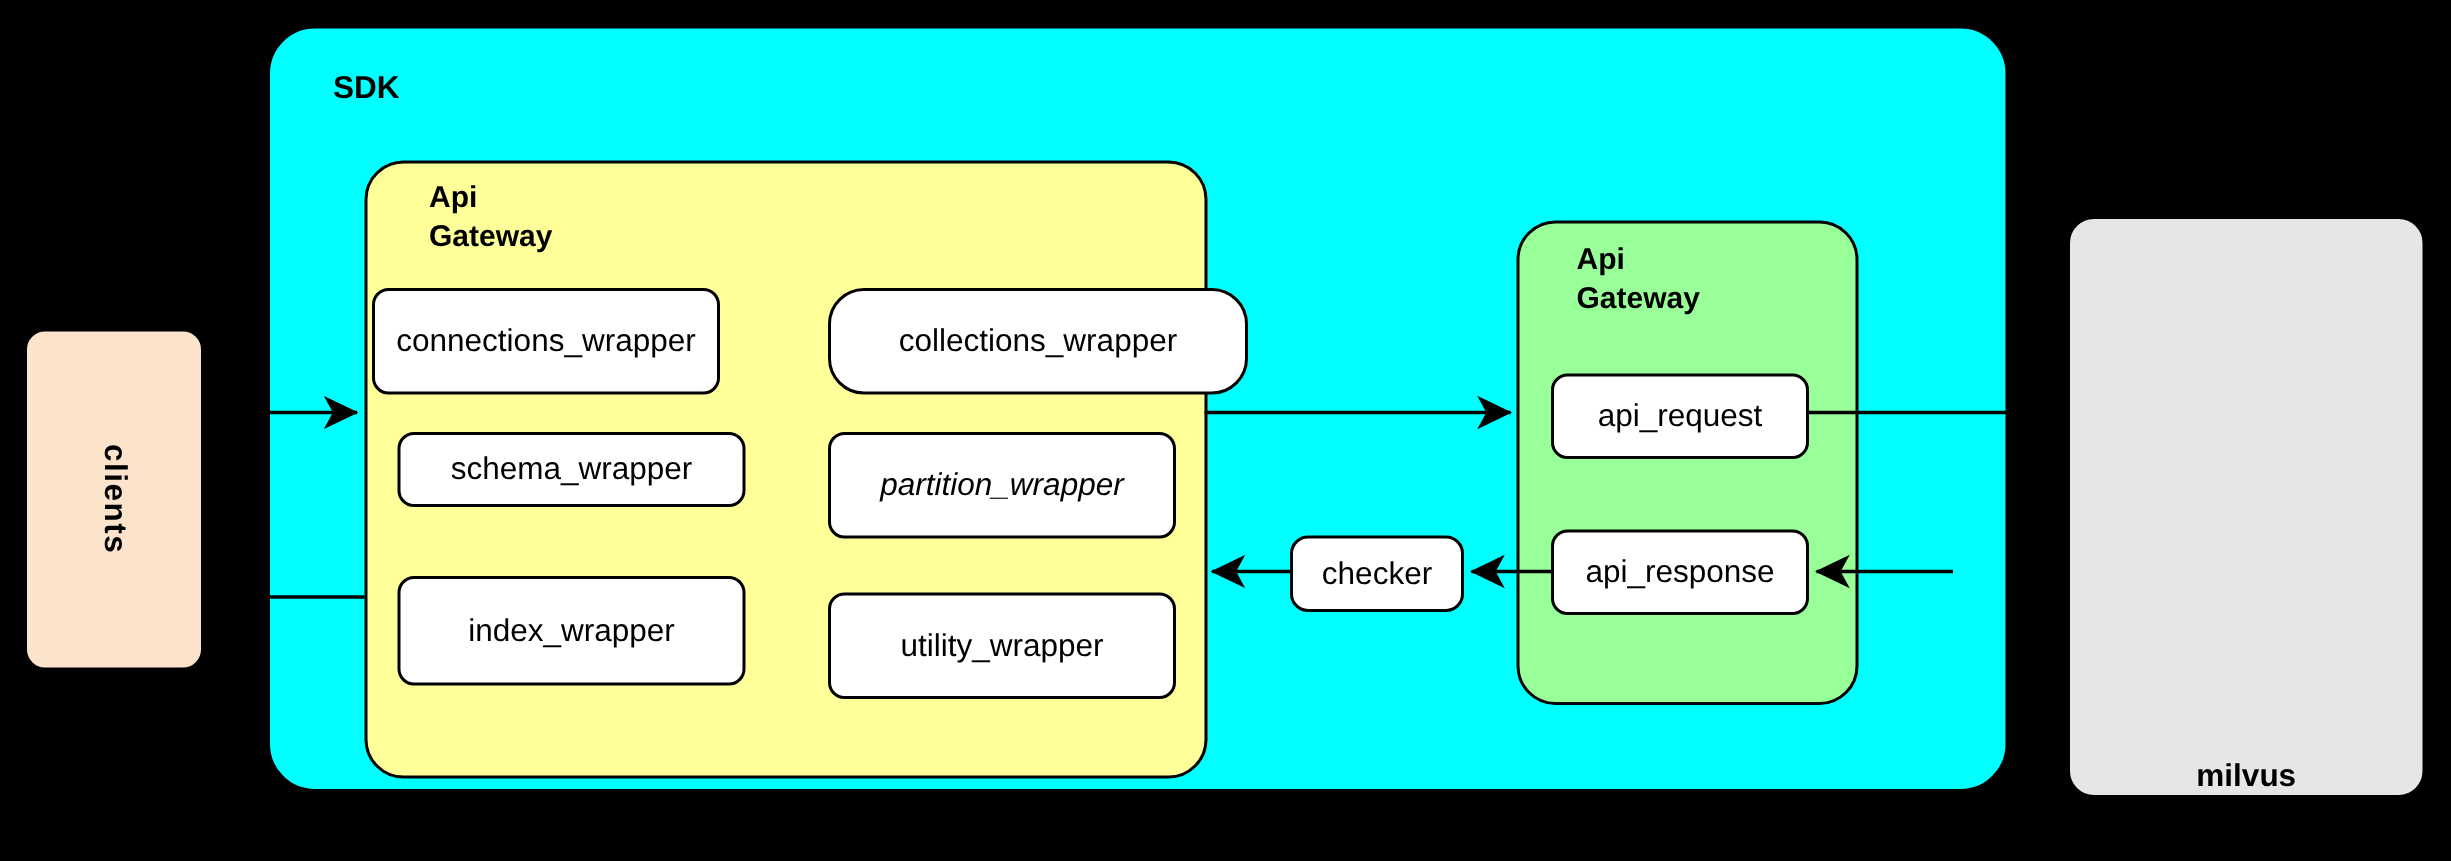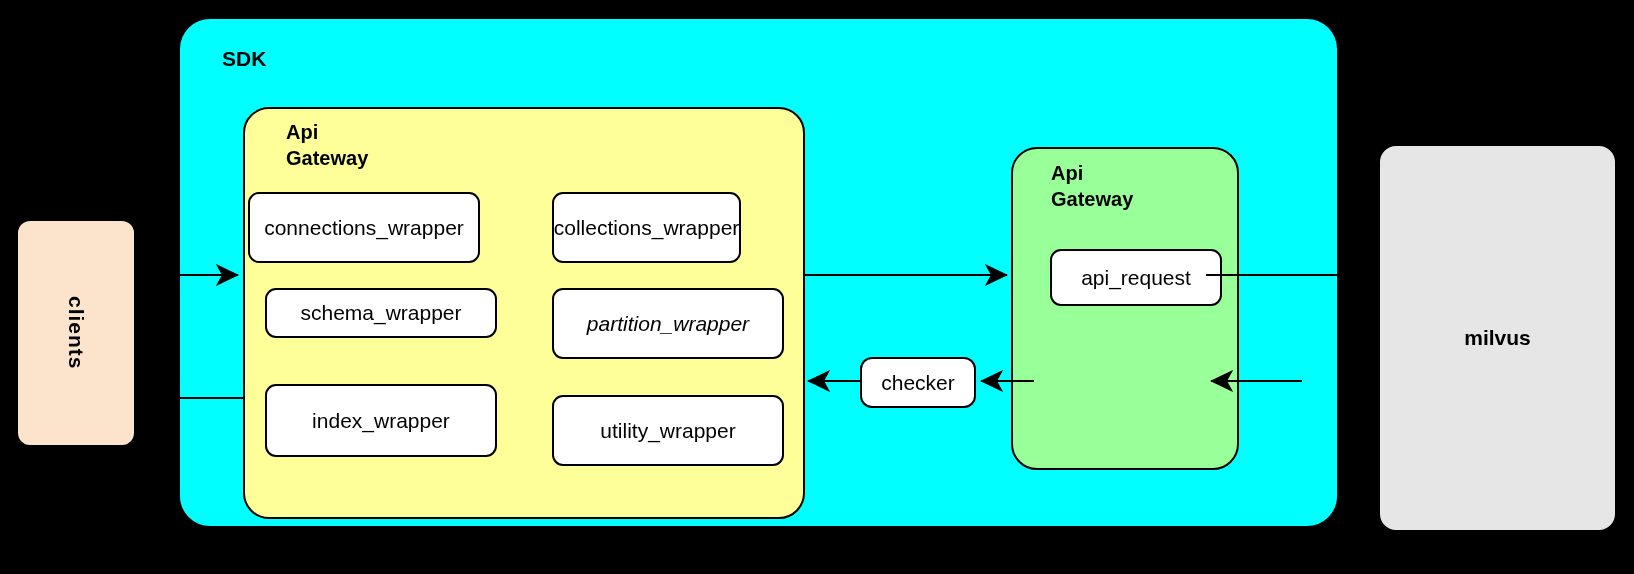--- a/index.html
+++ b/index.html
@@ -75,47 +75,48 @@
     width: 140px;
   }
   
   .leaf {
     background: #ffffff;
     border-radius: 11px;
     font-size: 21px;
     font-weight: normal;
   }
   #box-connections-wrapper { left: 248px; top: 192px; width: 232px; height: 71px; }
-  #box-collections-wrapper { left: 552px; top: 192px; width: 189px; height: 71px; }
+  #box-collections-wrapper { left: 552px; top: 192px; width: 280px; height: 71px; border-radius: 24px; }
   #box-schema-wrapper      { left: 265px; top: 288px; width: 232px; height: 50px; }
   #box-partition-wrapper   { left: 552px; top: 288px; width: 232px; height: 71px; font-style: italic; }
   #box-index-wrapper       { left: 265px; top: 384px; width: 232px; height: 73px; }
   #box-utility-wrapper     { left: 552px; top: 395px; width: 232px; height: 71px; }
   #box-checker             { left: 860px; top: 357px; width: 116px; height: 51px; border-radius: 12px; }
-  #box-api-request         { left: 1034px; top: 249px; width: 172px; height: 57px; border-radius: 11px; margin-left: 16px; }
+  #box-api-request         { left: 1034px; top: 249px; width: 172px; height: 57px; border-radius: 11px; }
   #box-api-response        { left: 1034px; top: 353px; width: 172px; height: 57px; border-radius: 11px; }
   #box-clients {
     left: 16px; top: 219px; width: 120px; height: 228px;
     background: #fce3cc;
     border-radius: 14px;
     font-size: 21px;
     font-weight: bold;
   }
   #clients-label {
     writing-mode: vertical-rl;
     text-orientation: mixed;
     transform: rotate(0deg);
     letter-spacing: 1px;
   }
   #box-milvus {
     left: 1378px; top: 144px; width: 239px; height: 388px;
     background: #e6e6e6;
     border-radius: 18px;
     font-size: 21px;
     font-weight: bold;
+    align-items: flex-end;
   }
   
   #connectors {
     position: absolute;
     left: 0; top: 0;
     width: 1634px; height: 574px;
     pointer-events: none;
   }
 </style>
 </head>
@@ -159,20 +160,23 @@
   <div class="box leaf" id="box-utility-wrapper">
     <span>utility_wrapper</span>
   </div>
 
   <div class="box leaf" id="box-checker">
     <span>checker</span>
   </div>
 
   <div class="box leaf" id="box-api-request">
     <span>api_request</span>
+  </div>
+  <div class="box leaf" id="box-api-response">
+    <span>api_response</span>
   </div>
 
   <div class="box" id="box-clients">
     <span id="clients-label">clients</span>
   </div>
 
   <div class="box" id="box-milvus">
     <span>milvus</span>
   </div>
 

